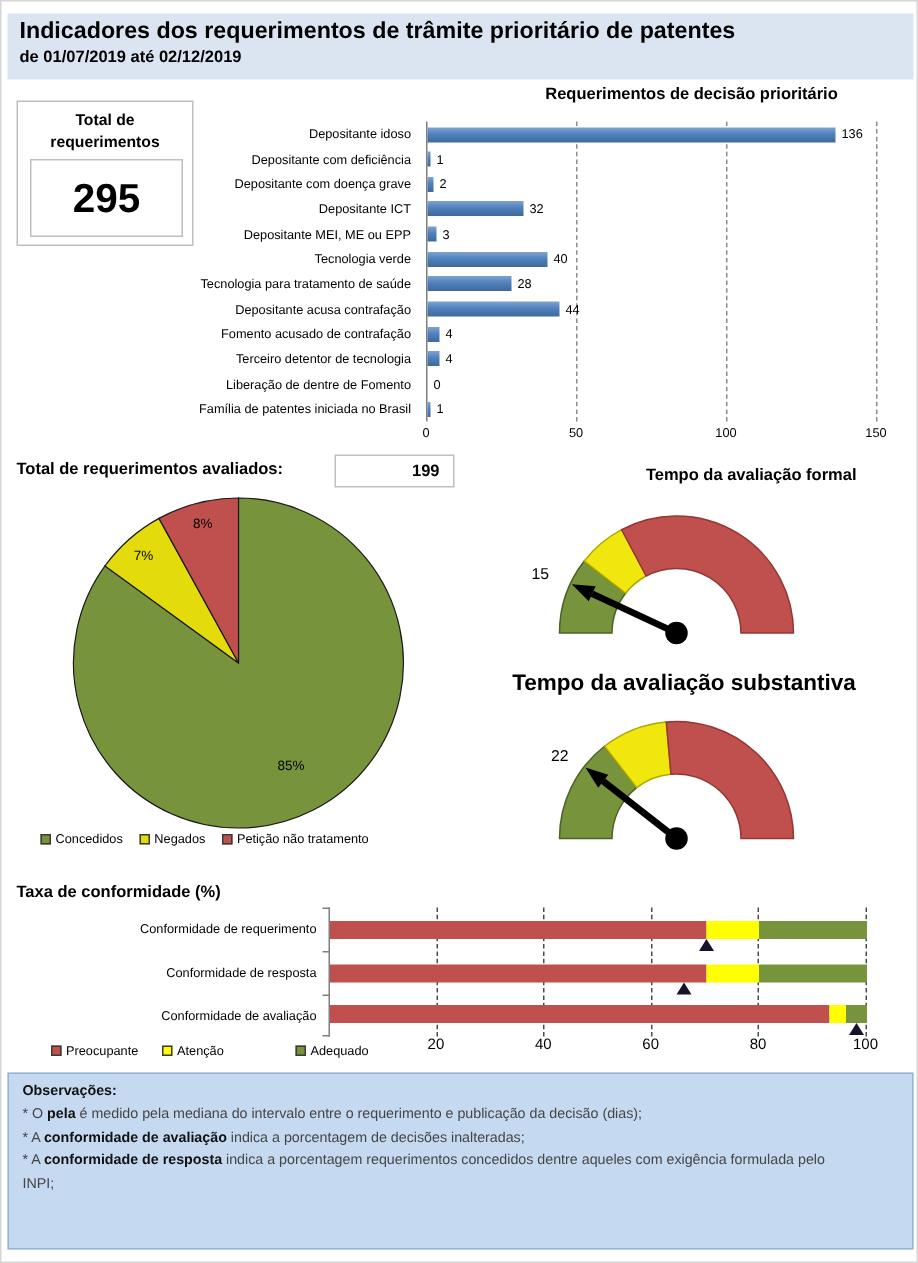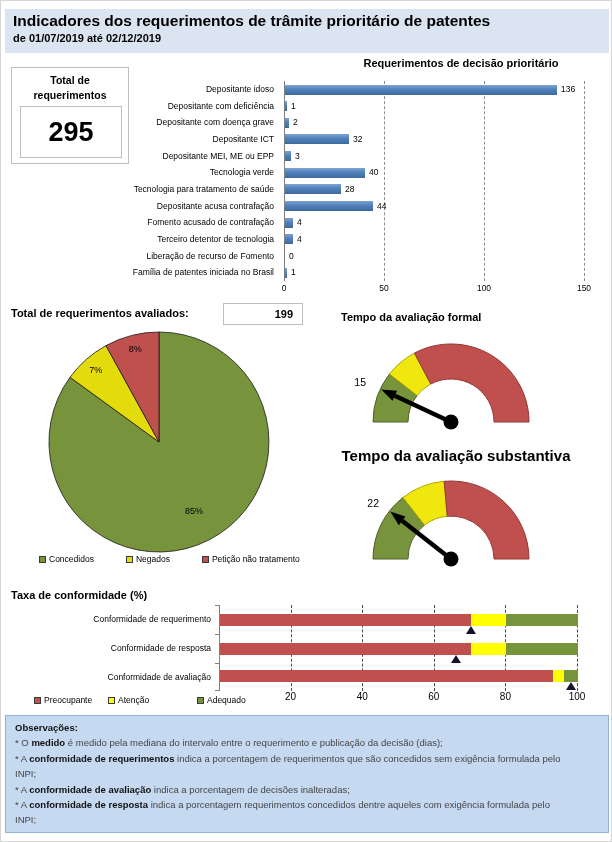--- a/index.html
+++ b/index.html
@@ -35,27 +35,27 @@
           padding-right:5px;white-space:nowrap;}
   #bar-ticks{position:absolute;left:283px;top:282px;width:300px;height:12px;}
   .btick{position:absolute;transform:translateX(-50%);font-size:8.5px;}
 
   
   .pie-head{position:absolute;left:10px;top:306px;font-size:11px;font-weight:bold;}
   .avaliados-box{position:absolute;left:222px;top:302px;width:80px;height:22px;
                  border:1px solid #bfbfbf;box-sizing:border-box;font-size:11px;font-weight:700;
                  text-align:right;line-height:20px;padding-right:9px;background:#fff;}
   #pie-svg{position:absolute;left:38px;top:321px;}
-  #pie-legend{position:absolute;left:38px;top:553px;display:flex;gap:32px;
+  #pie-legend{position:absolute;left:26px;top:553px;display:flex;gap:11px;
               font-size:8.5px;align-items:center;}
   .lgi{display:flex;align-items:center;}
   .lsq{width:7px;height:7px;border:1px solid #3a3a3a;margin-right:3px;box-sizing:border-box;}
 
   
-  .g1-title{position:absolute;left:340px;top:310px;width:230px;text-align:left;
+  .g1-title{position:absolute;left:340px;top:310px;width:230px;text-align:right;
             font-size:11px;font-weight:bold;}
   .g2-title{position:absolute;left:340px;top:446px;width:230px;text-align:center;
             font-size:15px;font-weight:bold;}
   #gauge1{position:absolute;left:350px;top:341px;}
   #gauge2{position:absolute;left:350px;top:478px;}
 
   
   .stk-title{position:absolute;left:10px;top:588px;font-size:11px;font-weight:bold;}
   #stk-plot{position:absolute;left:218px;top:604px;width:358px;height:86px;
             border-left:1px solid #7f7f7f;}
@@ -102,21 +102,21 @@
       <div class="blabel">Depositante idoso</div>
       <div class="blabel">Depositante com deficiência</div>
       <div class="blabel">Depositante com doença grave</div>
       <div class="blabel">Depositante ICT</div>
       <div class="blabel">Depositante MEI, ME ou EPP</div>
       <div class="blabel">Tecnologia verde</div>
       <div class="blabel">Tecnologia para tratamento de saúde</div>
       <div class="blabel">Depositante acusa contrafação</div>
       <div class="blabel">Fomento acusado de contrafação</div>
       <div class="blabel">Terceiro detentor de tecnologia</div>
-      <div class="blabel">Liberação de recurso de Fomento</div>
+      <div class="blabel">Liberação de dentre de Fomento</div>
       <div class="blabel">Família de patentes iniciada no Brasil</div>
     </div>
   <div id="bar-plot">
       <div class="vgrid" style="left: 99px;"></div>
       <div class="vgrid" style="left: 199px;"></div>
       <div class="vgrid" style="left: 299px;"></div>
       <div class="brow">
         <div class="bbar" style="width: 272px;"></div>
         <span class="bval" style="left: 276px;">136</span>
       </div>
@@ -277,20 +277,19 @@
       </span>
       <span class="lgi lg2">
         <span class="lsq" style="background: rgb(119, 147, 60);"></span>
         <span>Adequado</span>
       </span>
     </div>
 
   <div class="footer">
     <div class="fhead">Observações:</div>
     <div id="fnotes">
-        <div class="fnote"><span>* O </span><b>medido</b><span> é medido pela mediana do intervalo entre o requerimento e publicação da decisão (dias);</span></div>
-        <div class="fnote"><span>* A </span><b>conformidade de requerimentos</b><span> indica a porcentagem de requerimentos que são concedidos sem exigência formulada pelo INPI;</span></div>
+        <div class="fnote"><span>* O </span><b>pela</b><span> é medido pela mediana do intervalo entre o requerimento e publicação da decisão (dias);</span></div>
         <div class="fnote"><span>* A </span><b>conformidade de avaliação</b><span> indica a porcentagem de decisões inalteradas;</span></div>
         <div class="fnote"><span>* A </span><b>conformidade de resposta</b><span> indica a porcentagem requerimentos concedidos dentre aqueles com exigência formulada pelo INPI;</span></div>
       </div>
   </div>
 
 </div>
 
 </body></html>

